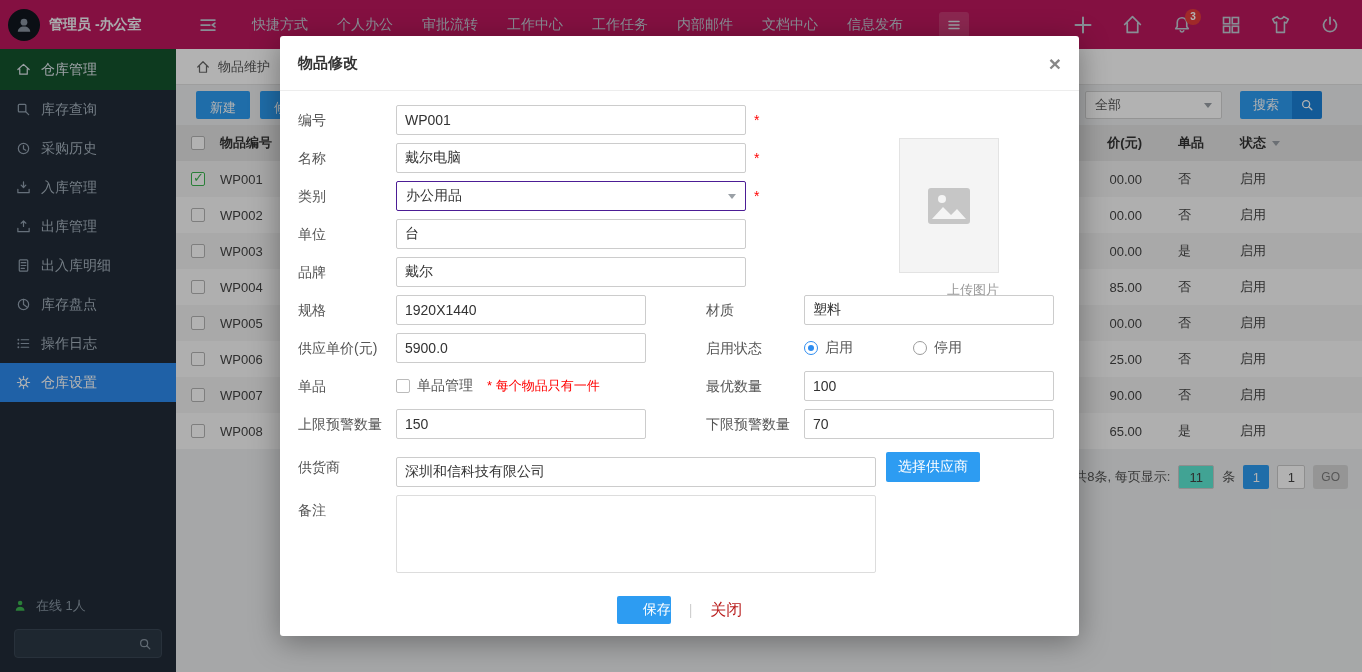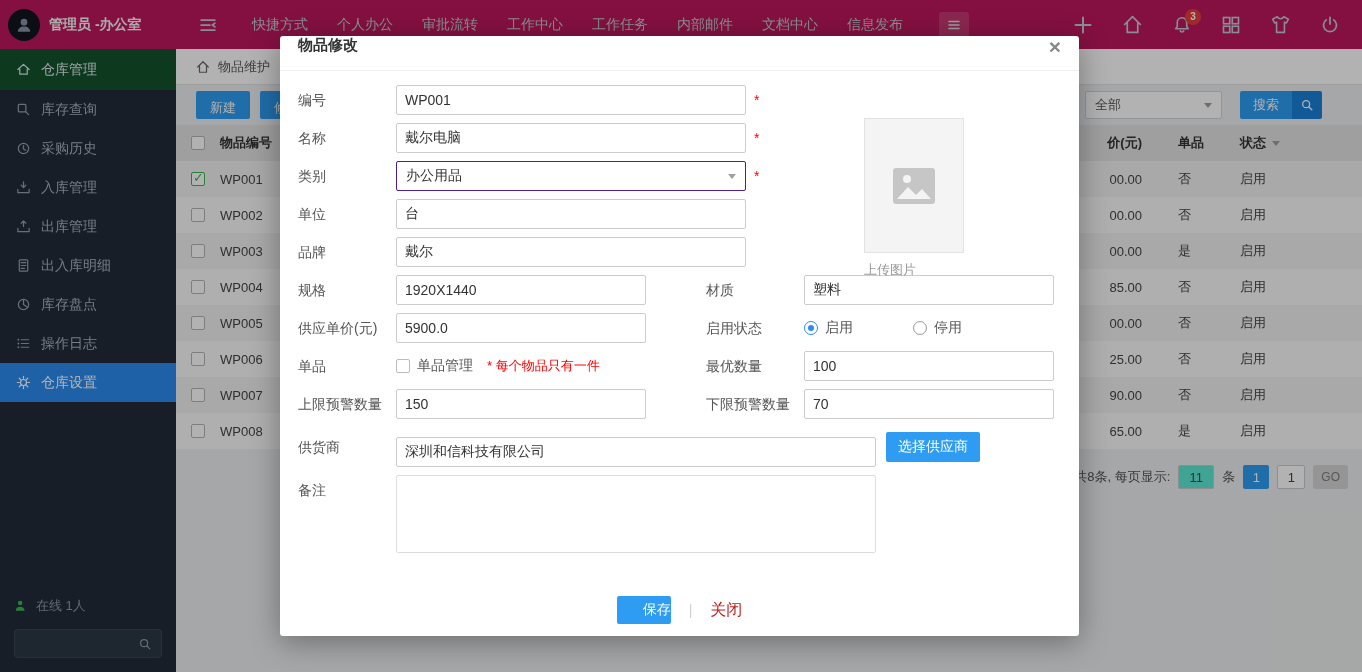--- a/index.html
+++ b/index.html
@@ -75,21 +75,21 @@
                 display:grid; place-items:center; cursor:pointer; }
   .pg-jump { width:28px; height:24px; border:1px solid #ccc; border-radius:2px; background:#fff; text-align:center;
              font-size:13px; font-family:inherit; color:#444; }
   .pg-go { height:24px; padding:0 8px; background:#d6d6d6; color:#7c7c7c; border-radius:3px; display:grid;
            place-items:center; cursor:pointer; font-size:12px; }
 
   
   .overlay { position:absolute; inset:0; background:rgba(0,0,0,.3); z-index:50; }
   .modal { position:absolute; left:280px; top:36px; width:799px; height:600px; background:#fff; z-index:100;
            border-radius:3px; box-shadow:0 6px 30px rgba(0,0,0,.35); display:flex; flex-direction:column; }
-  .modal-header { height:35px; flex:none; border-bottom:1px solid #ededed; display:flex; align-items:flex-start;
+  .modal-header { height:55px; flex:none; border-bottom:1px solid #ededed; display:flex; align-items:center;
                   padding:0 18px; font-size:15px; font-weight:bold; color:#333; }
   .modal-close { margin-left:auto; font-size:21px; color:#888; cursor:pointer; line-height:1; }
   .modal-body { flex:1; position:relative; padding:14px 18px 0 18px; overflow:hidden; }
   .f-row { display:flex; align-items:center; margin-bottom:8px; }
   .f-row.top { align-items:flex-start; }
   .f-label { width:98px; flex:none; font-size:14px; color:#555; line-height:30px; white-space:nowrap; }
   .f-label-r { width:98px; flex:none; font-size:14px; color:#555; line-height:30px; margin-left:60px; white-space:nowrap; }
   .inp { height:30px; border:1px solid #ccc; border-radius:2px; padding:0 8px; font-size:14px; color:#333;
          font-family:inherit; outline:none; background:#fff; }
   .w-full { width:350px; } .w-half { width:250px; } .w-wide { width:480px;margin-top:10px; }
@@ -104,21 +104,21 @@
   .radio-label { font-size:14px; color:#555; margin-left:7px; }
   .gap60 { width:60px; flex:none; }
   .mcb { width:14px; height:14px; border:1px solid #bbb; border-radius:2px; background:#fff; flex:none; cursor:pointer; }
   .mcb-label { font-size:14px; color:#555; margin-left:7px; }
   .red-note { color:#ff0000; font-size:13px; margin-left:14px; white-space:nowrap; }
   .single-left { display:flex; align-items:center; width:250px; }
   .btn-supplier { height:30px; margin-left:10px; background:#2d9cf2; color:#fff; border:none; border-radius:2px;
                   padding:0 12px; font-size:14px; font-family:inherit; cursor:pointer; white-space:nowrap; }
   .remark-area { width:480px; height:78px; border:1px solid #ddd; border-radius:2px; resize:none; font-family:inherit;
                  font-size:14px; padding:6px 8px; outline:none; color:#333; }
-  .upload-wrap { position:absolute; top:47px; left:584px; width:100px; text-align:left; }
+  .upload-wrap { position:absolute; top:47px; left:619px; width:100px; text-align:right; }
   .upload-box { width:100px; height:135px; background:#f4f4f4; border:1px solid #e3e3e3; display:grid;
                 place-items:center; cursor:pointer; }
   .upload-label { margin-top:8px; font-size:13px; color:#999; }
   .modal-footer { height:52px; flex:none; display:flex; align-items:center; justify-content:center; gap:18px; }
   .btn-save { width:54px; height:28px; background:#2d9cf2; color:#fff; border:none; border-radius:2px;
               font-size:14px; font-family:inherit; cursor:pointer;text-align:right; }
   .sep { color:#d0d0d0; font-size:14px; }
   .link-close { color:#b91c1c; font-size:16px; cursor:pointer; }
 </style>
 </head>

